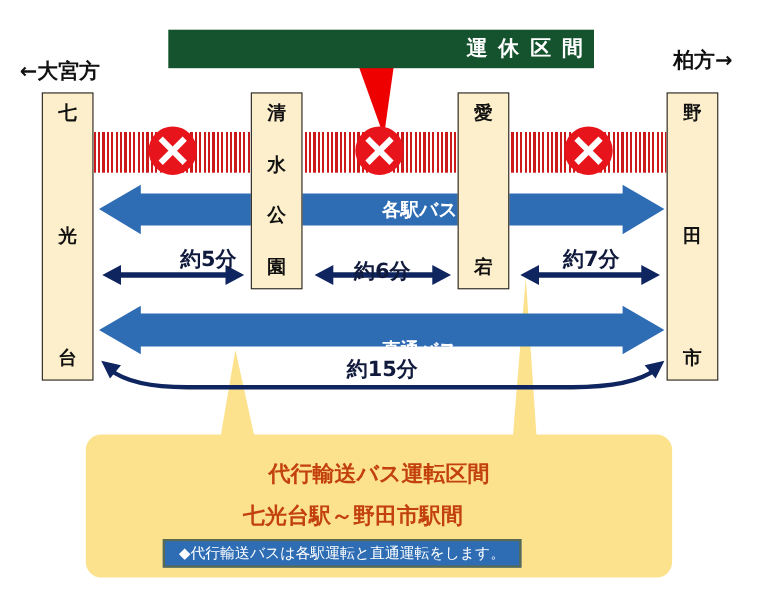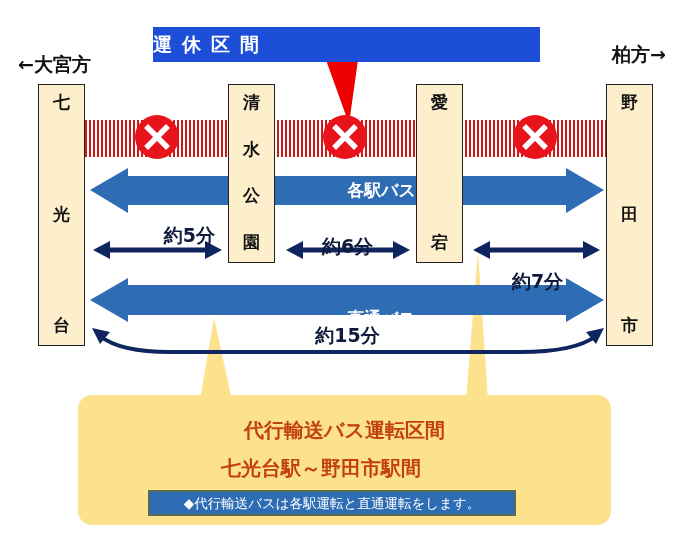--- a/index.html
+++ b/index.html
@@ -1,20 +1,20 @@
 <!DOCTYPE html>
 <html><head>
 <meta charset="utf-8">
 <style>
   html, body { margin:0; padding:0; }
   body { width:692px; height:538px; background:#ffffff; position:relative; overflow:hidden;
          font-family:"DejaVu Sans", "Liberation Sans", sans-serif; }
   .abs { position:absolute; }
   .dir-label { font-size:19px; font-weight:bold; color:#111; letter-spacing:0px; }
-  .banner { background:#1d4ed8; color:#fff; font-weight:bold; font-size:19px; text-align:left;
+  .banner { background:#14532d; color:#fff; font-weight:bold; font-size:19px; text-align:right;
             letter-spacing:10px; line-height:35px; }
   .station { background:#fdefcb; border:1.5px solid #222; box-sizing:border-box;
              display:flex; flex-direction:column; justify-content:space-between; align-items:center;
              font-size:17px; font-weight:bold; color:#111; padding:6px 0 8px 0; }
   .hatch { background: repeating-linear-gradient(90deg, #cc1a1a 0 2px, #ffffff 2px 4px); }
   .xcirc { width:44px; height:44px; border-radius:50%; background:#e8141b; }
   .arrow-label { color:#fff; font-weight:bold; font-size:17px; text-align:right; }
   .time-label { color:#101a3c; font-weight:bold; font-size:19px; text-align:center; }
   .callout { background:#fde28e; border-radius:14px; }
   .callout-title { font-size:20px; font-weight:bold; color:#c2410c; text-align:center; }
@@ -89,19 +89,19 @@
   <span>野</span>
   <span>田</span>
   <span>市</span>
 </div>
 
 <div class="abs arrow-label" style="left:275px; top:179px; width:141px;">各駅バス</div>
 <div class="abs arrow-label" style="left:275px; top:289px; width:141px;margin-top:18px;">直通バス</div>
 
 <div class="abs time-label" style="left:100px; top:223px; width:115px;text-align:right;">約5分</div>
 <div class="abs time-label" style="left:290px; top:234px; width:115px;">約6分</div>
-<div class="abs time-label" style="left:480px; top:223px; width:115px;margin-top:46px;">約7分</div>
+<div class="abs time-label" style="left:480px; top:223px; width:115px;">約7分</div>
 <div class="abs time-label" style="left:280px; top:323px; width:135px;">約15分</div>
 
 <div class="abs callout" style="left:78px; top:395px; width:533px; height:130px;"></div>
 <div class="abs callout-title" style="left:78px; top:417px; width:533px;">代行輸送バス運転区間</div>
 <div class="abs callout-title" style="left:78px; top:455px; width:486px;">七光台駅～野田市駅間</div>
-<div class="abs note-bar" style="left:148px; top:490px; width:368px; height:26px;">◆代行輸送バスは各駅運転と直通運転をします。</div>
+<div class="abs note-bar" style="left:148px; top:490px; width:326px; height:26px;">◆代行輸送バスは各駅運転と直通運転をします。</div>
 
 </body></html>

